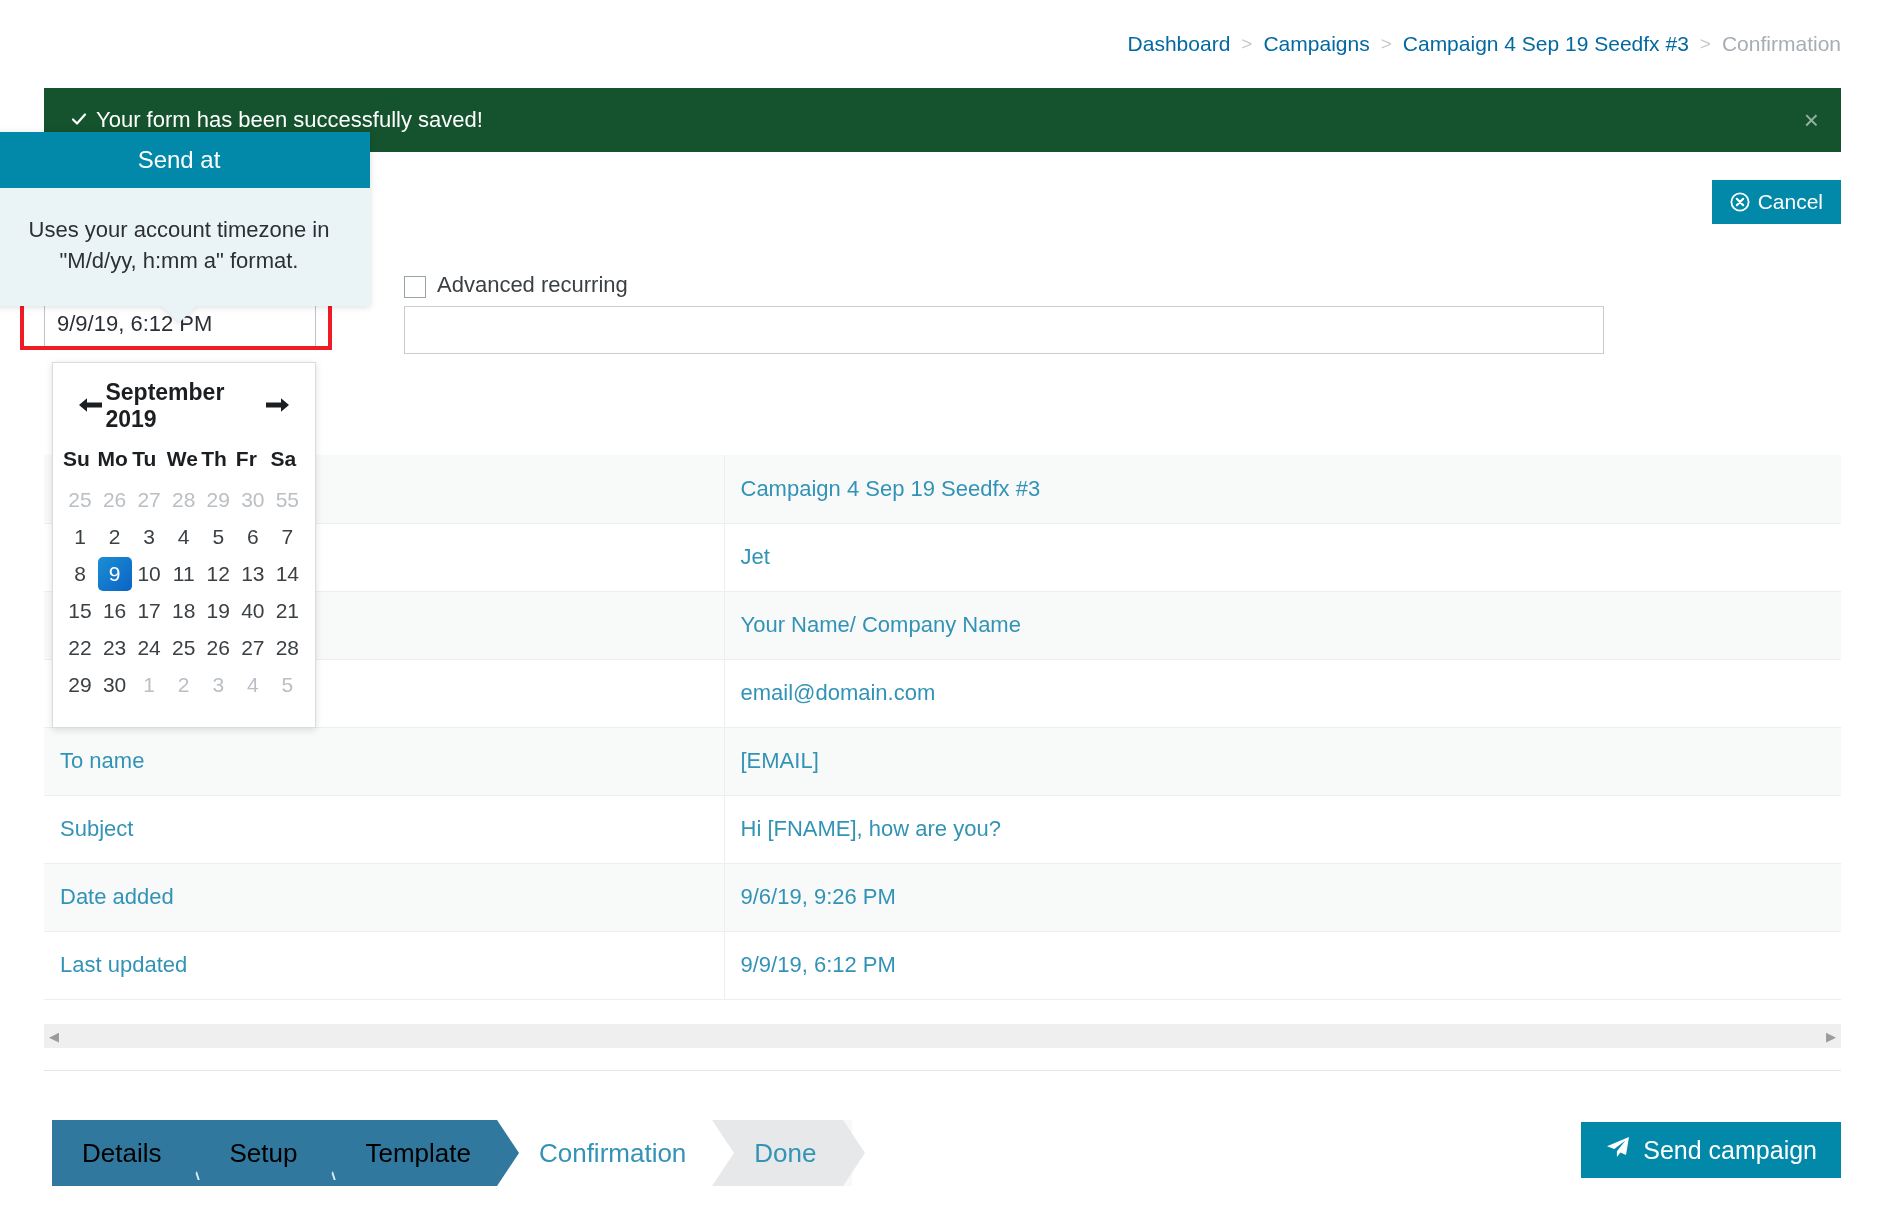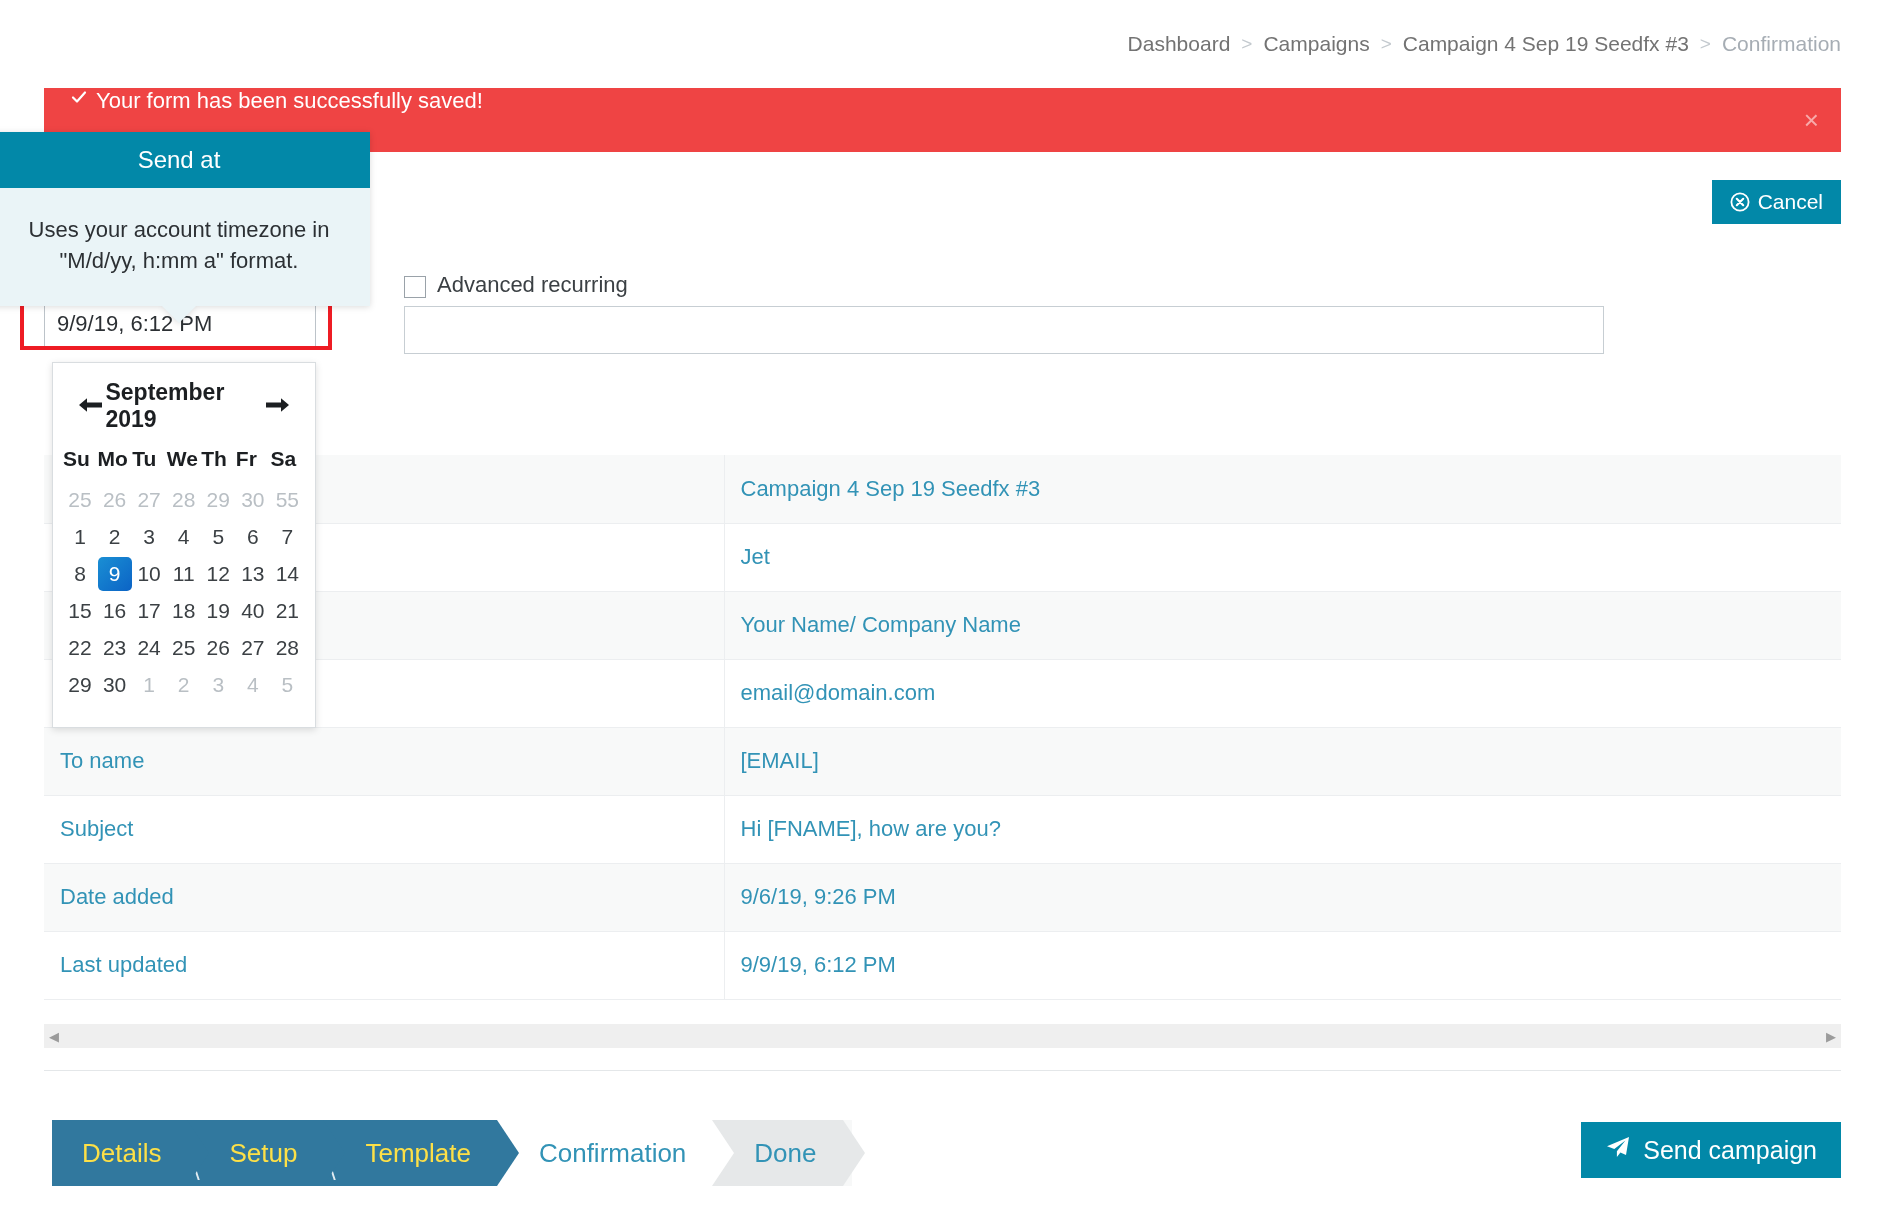--- a/index.html
+++ b/index.html
@@ -29,32 +29,33 @@
     padding-right: 44px;
     background: #ffffff;
   }
   .breadcrumb {
     display: flex;
     align-items: center;
     font-size: 21px;
     color: #3b4044;
     white-space: nowrap;
   }
-  .breadcrumb .crumb { color: #737373; text-decoration: none; }
+  .breadcrumb .crumb { color: #0369a1; text-decoration: none; }
   .breadcrumb .crumb.current { color: #a6adb4; }
   .breadcrumb .sep { color: #c3c9ce; margin: 0 11px; font-size: 19px; }
 
   
   .alert {
     position: absolute;
     top: 88px; left: 44px;
     width: 1797px; height: 64px;
-    background: #ef4444;
+    background: #14532d;
     color: #ffffff;
     display: flex;
+    align-items: center;
     padding: 0 26px;
     font-size: 22px;
   }
   .alert .check {
     display: inline-block;
     width: 18px;
     margin-right: 8px;
     font-size: 19px;
     line-height: 1;
   }
@@ -233,21 +234,21 @@
   }
   .step {
     position: relative;
     display: flex;
     align-items: center;
     padding: 0 26px 0 42px;
     font-size: 26px;
     white-space: nowrap;
   }
   .step:first-child { padding-left: 30px; }
-  .step.active { background: #31789e; color: #fde047; justify-content: center; }
+  .step.active { background: #31789e; color: #000000; justify-content: center; }
   .step.upcoming { background: #ffffff; color: #3293b6; }
   .step.gray { background: #e6e8e9; color: #3293b6; }
   .step .arrow-r {
     position: absolute;
     right: -22px; top: 0;
     width: 0; height: 0;
     border-top: 33px solid transparent;
     border-bottom: 33px solid transparent;
     border-left: 22px solid currentColor;
     z-index: 3;

